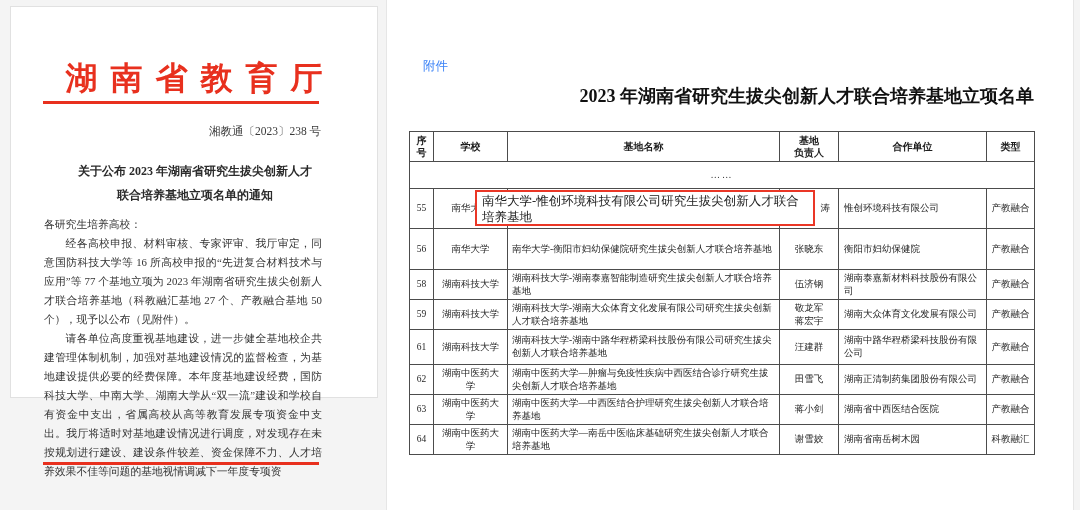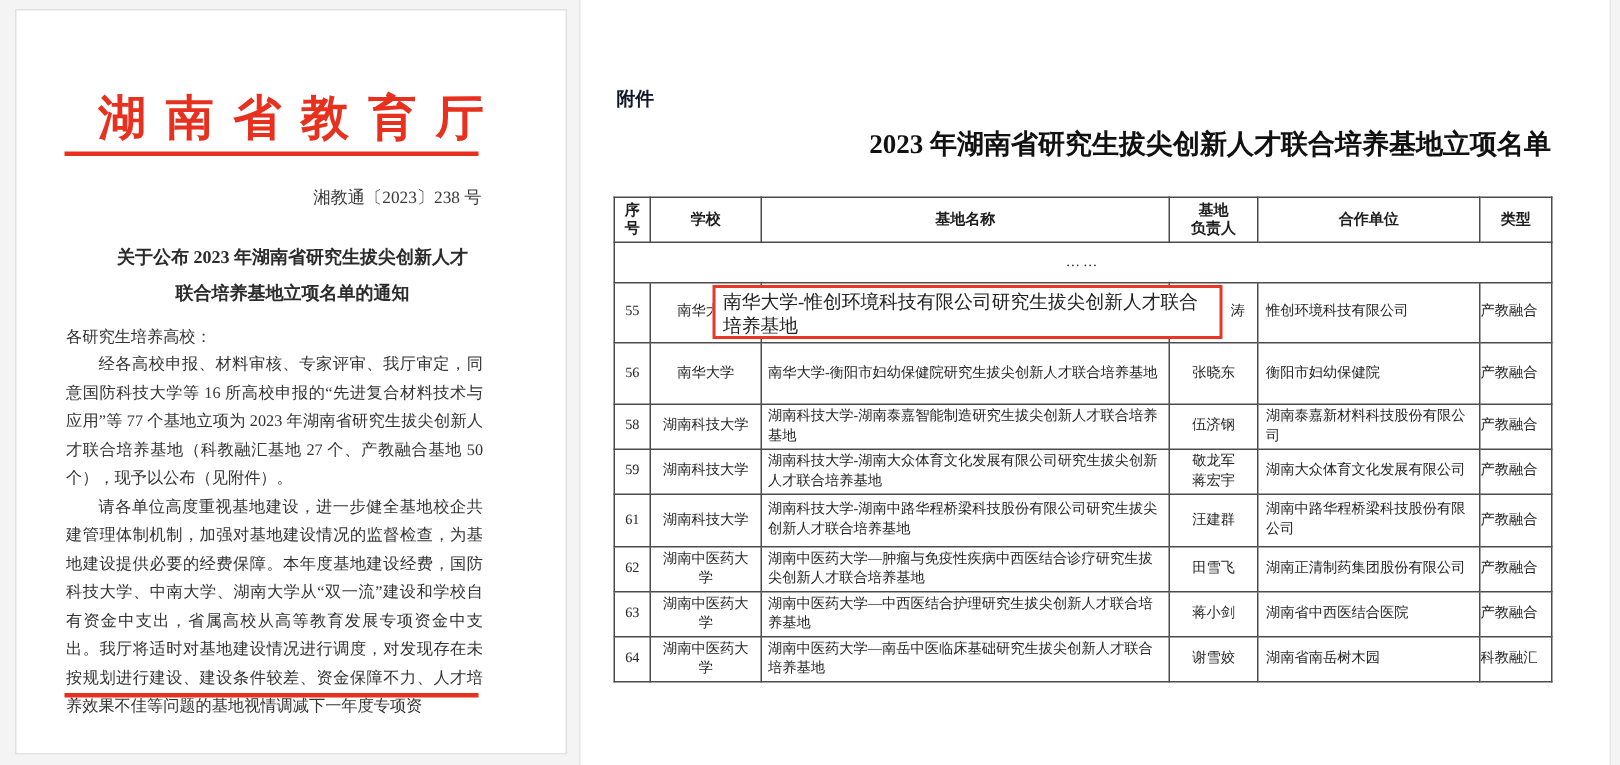--- a/index.html
+++ b/index.html
@@ -12,21 +12,21 @@
   html,body{width:1080px;height:510px;}
   body{
     position:relative;
     background:#f4f4f4;
     font-family:"Liberation Serif","DejaVu Serif",serif;
     color:var(--ink);
     overflow:hidden;
   }
   
   .page-left{
-    position:absolute;left:10px;top:6px;width:368px;height:497px;
+    position:absolute;left:10px;top:6px;width:368px;height:392px;
     background:#fff;border:1px solid #e1e1e1;
   }
   .agency{
     position:absolute;left:0;top:50px;width:100%;
     text-align:center;color:var(--red);
     font-size:32px;font-weight:600;letter-spacing:13px;text-indent:13px;
     white-space:nowrap;
   }
   .red-rule{
     position:absolute;left:32px;width:276px;height:3px;background:var(--red);
@@ -49,21 +49,21 @@
     font-size:10.8px;line-height:19px;color:#333;
     text-align:justify;
   }
   .body-text p{text-indent:2em;}
   
   .page-right{
     position:absolute;left:386px;top:0;width:688px;height:510px;
     background:#fff;border-left:1px solid #e6e6e6;border-right:1px solid #e6e6e6;
   }
   .attach-label{
-    position:absolute;left:24px;top:58px;font-size:12.5px;font-weight:bold;color:#0f172a;
+    position:absolute;left:36px;top:58px;font-size:12.5px;font-weight:normal;color:#3b82f6;
   }
   .attach-title{
     position:absolute;left:22px;top:84px;width:625px;
     text-align:right;font-size:18px;font-weight:bold;color:#111;
     white-space:nowrap;
   }
   table.base-table{
     position:absolute;left:22px;top:131px;width:625px;
     border-collapse:collapse;table-layout:fixed;
   }
@@ -79,21 +79,21 @@
   .base-table td{font-size:9.5px;line-height:13px;vertical-align:middle;}
   .dots-cell{
     height:27px;text-align:center;font-weight:bold;font-size:12px;letter-spacing:2px;color:#111;
   }
   .c-no{text-align:center;font-size:10px;}
   .c-school{text-align:center;padding:0 4px;}
   .c-base{text-align:left;padding:1px 4px;}
   .c-leader{text-align:center;white-space:pre-line;font-size:10px;}
   .c-leader.right{text-align:right;padding-right:8px;}
   .c-partner{text-align:left;padding:1px 5px;margin-top:20px;}
-  .c-type{}
+  .c-type{text-align:center;}
   
   .base-table tbody tr:nth-child(1) td{height:40px;}
   .base-table tbody tr:nth-child(2) td{height:41px;}
   .base-table tbody tr:nth-child(3) td{height:30px;}
   .base-table tbody tr:nth-child(4) td{height:30px;}
   .base-table tbody tr:nth-child(5) td{height:35px;}
   .base-table tbody tr:nth-child(6) td{height:30px;}
   .base-table tbody tr:nth-child(7) td{height:30px;}
   .base-table tbody tr:nth-child(8) td{height:30px;}
   .base-table tbody tr:nth-child(9) td{height:30px;}

